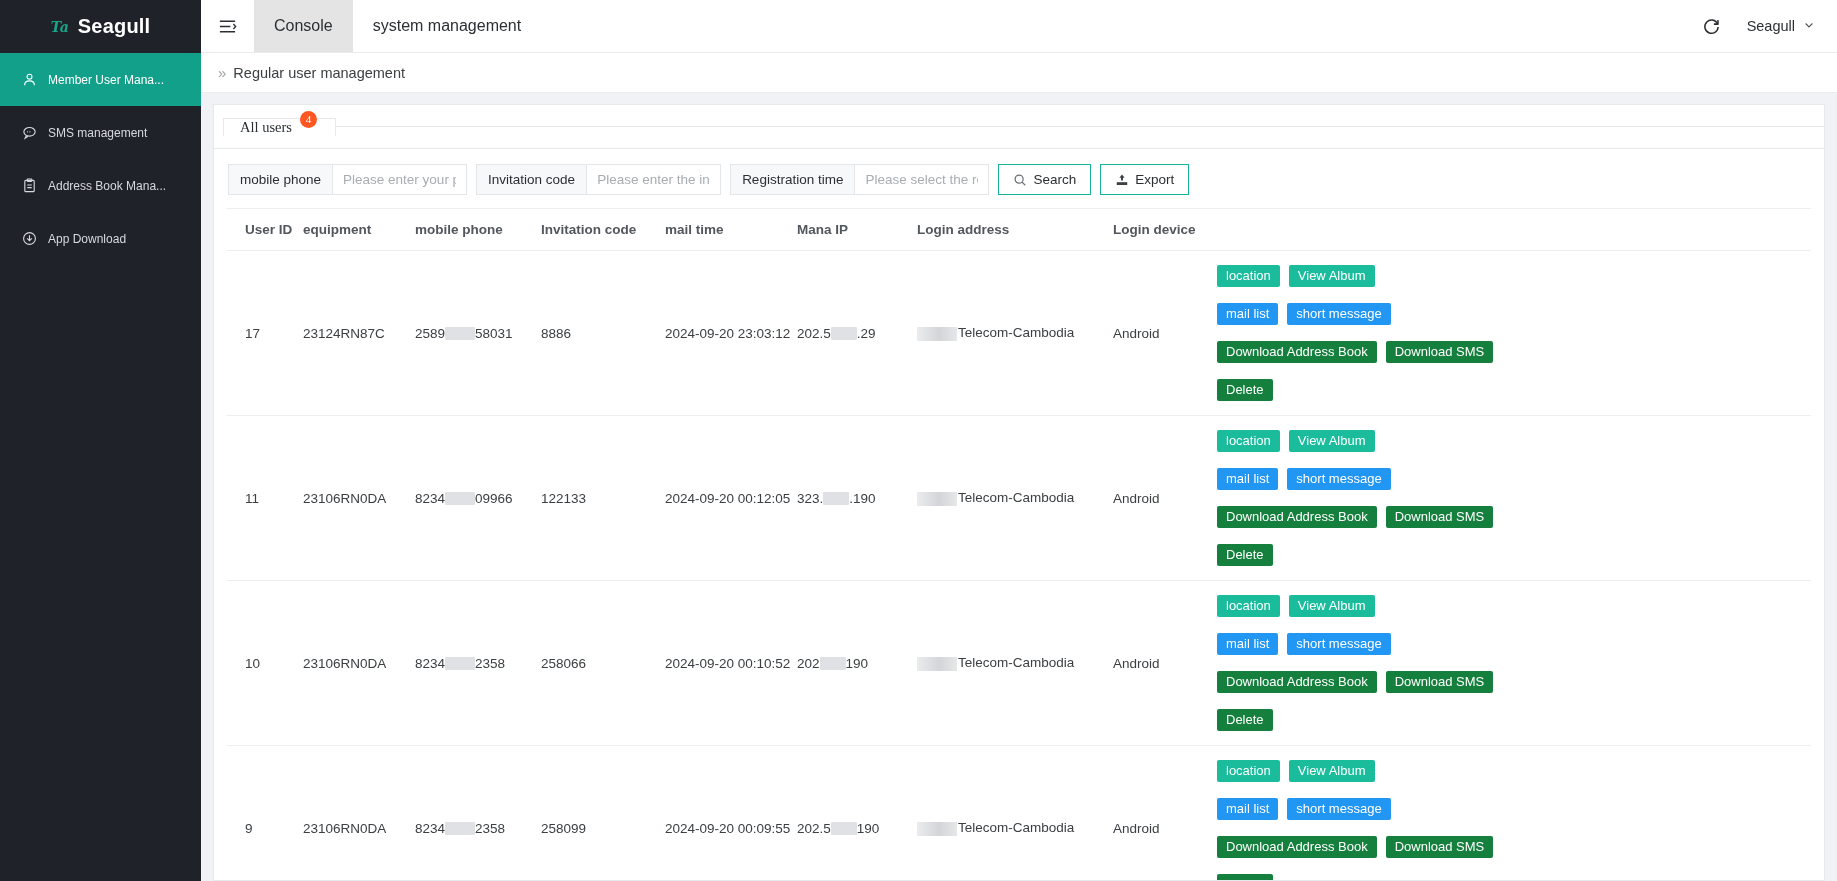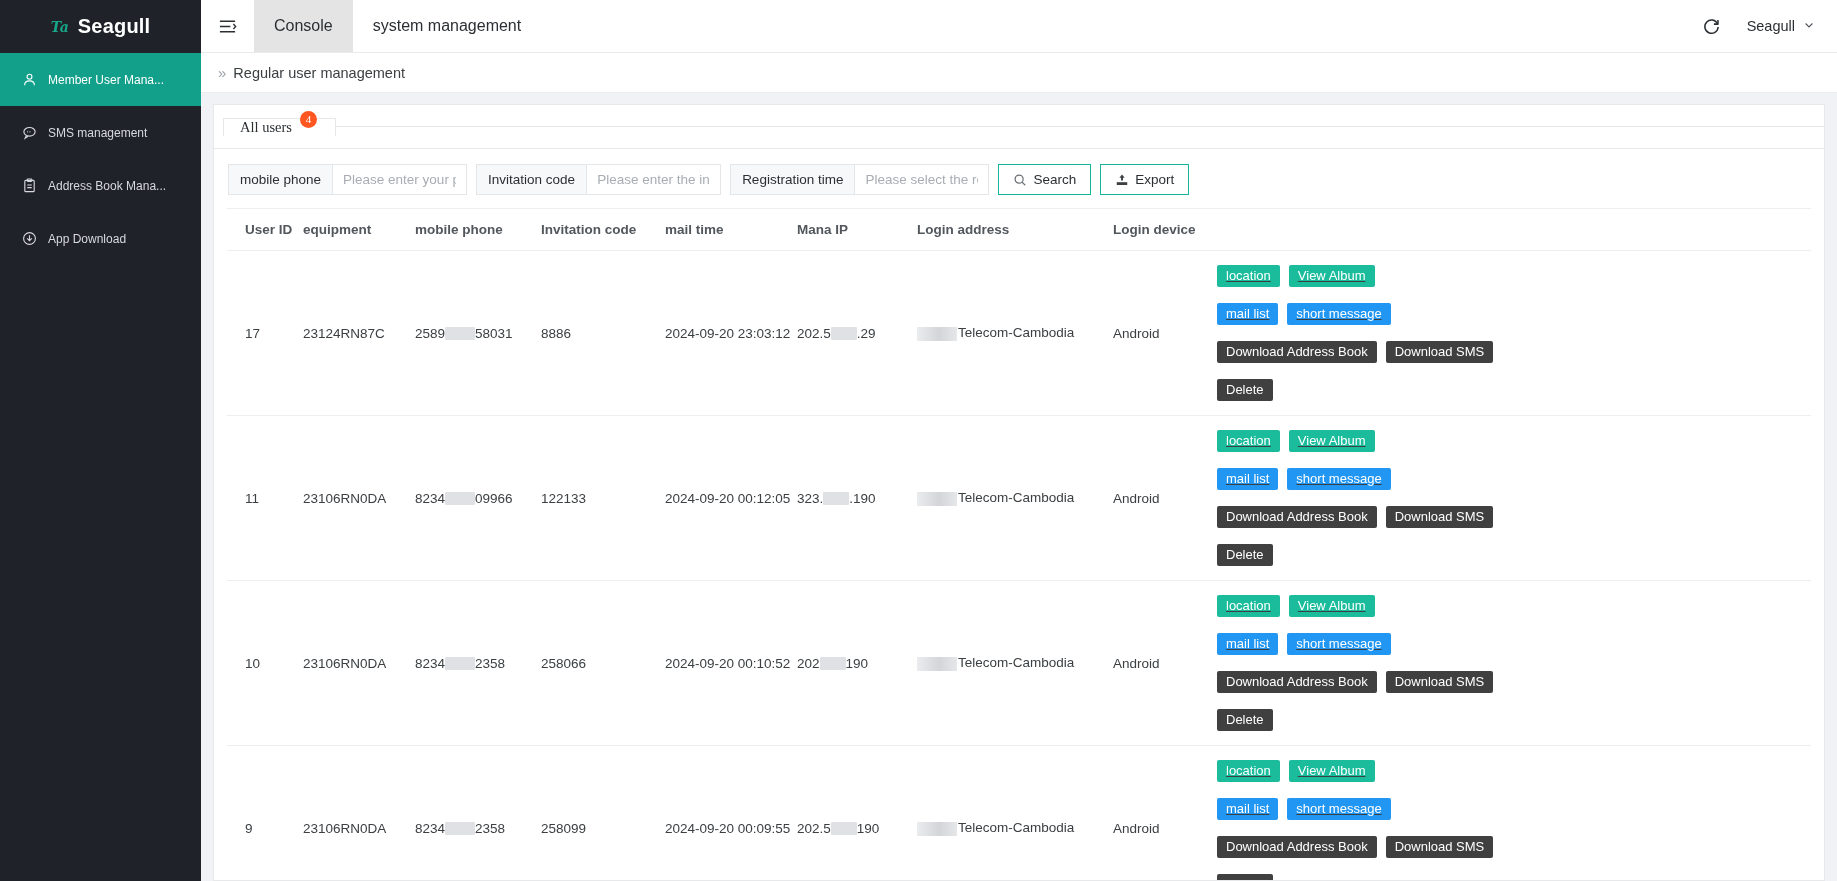--- a/index.html
+++ b/index.html
@@ -296,37 +296,36 @@
     vertical-align: middle;
     margin-right: 1px;
   }
 
   .actions {
     display: flex;
     flex-wrap: wrap;
     gap: 8px 9px;
     padding: 6px 0;
     max-width: 340px;
-    text-decoration: underline;
   }
   .abtn {
     border: none;
     color: #ffffff;
     font-size: 13px;
     height: 22px;
     line-height: 22px;
     padding: 0 9px;
     border-radius: 2px;
     cursor: pointer;
     font-family: "Liberation Sans", sans-serif;
     white-space: nowrap;
   }
   .abtn.teal  { background: #1abc9c; }
   .abtn.blue  { background: #2196f3; }
-  .abtn.orange{ background: #404040; }
+  .abtn.orange{ background: #15803d; }
   .row-break { flex-basis: 100%; height: 0; }
 </style>
 </head>
 <body>
 
 <div class="app">
 
   <aside class="sidebar">
     <div class="brand">
       <span class="brand-mark">Ta</span>

